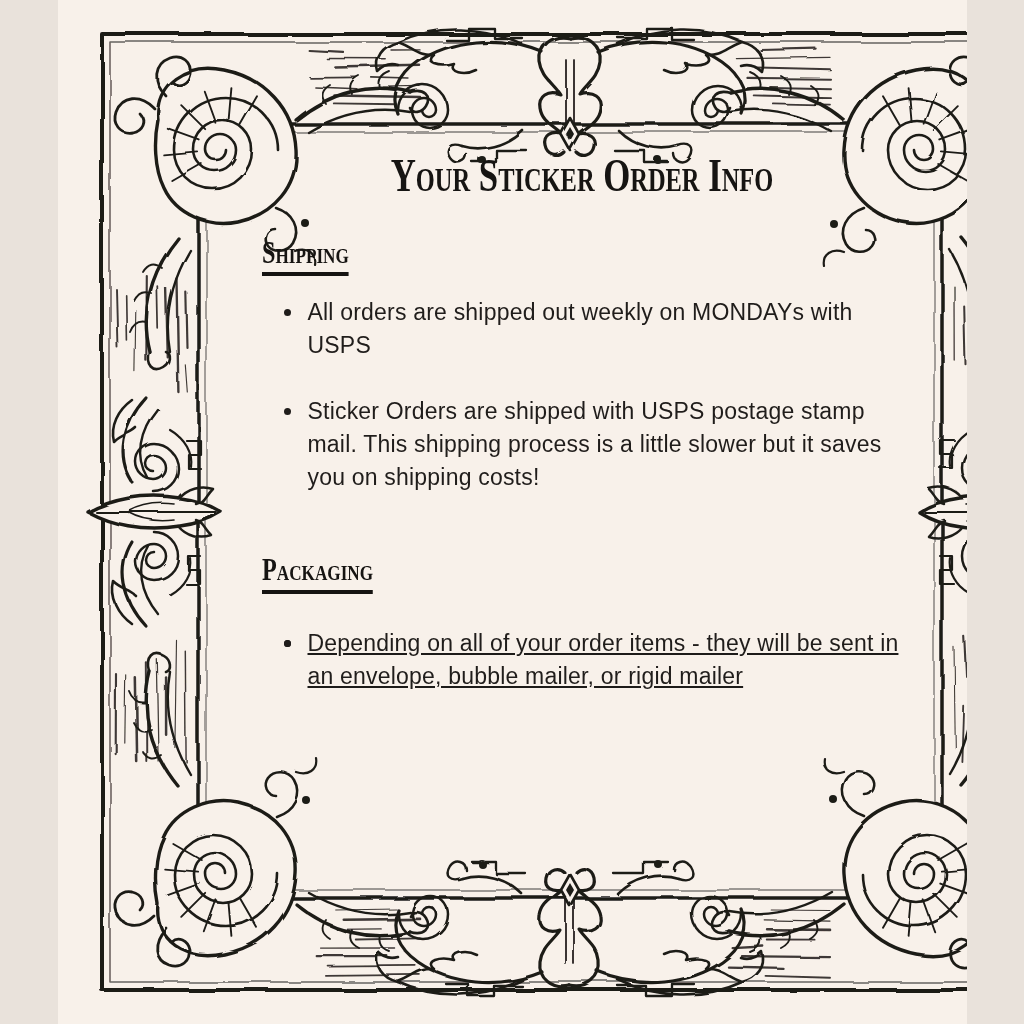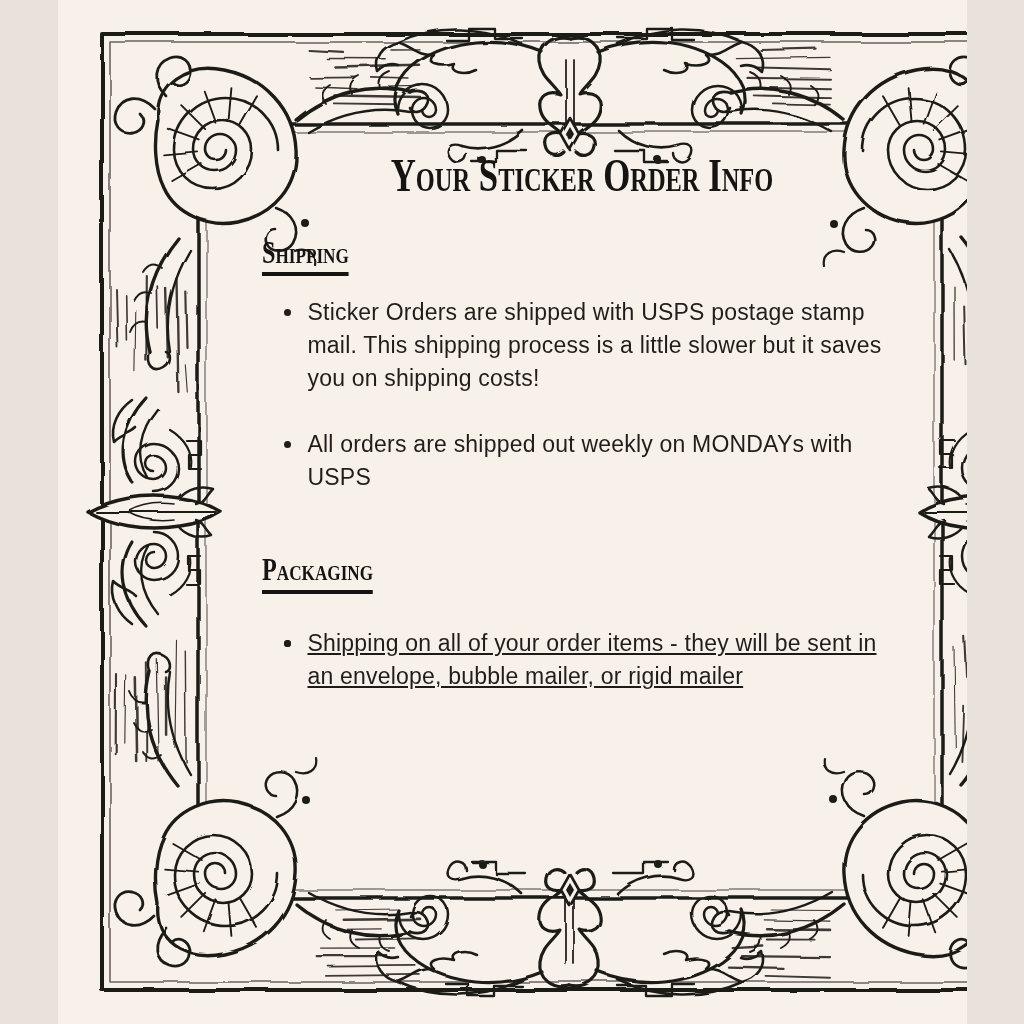--- a/index.html
+++ b/index.html
@@ -237,35 +237,35 @@
   </svg>
 
   <div class="content">
     <h1 class="title">Your Sticker Order Info</h1>
 
     <div class="section">
       <h2 class="sec-heading">Shipping</h2>
       <ul class="bullets">
         <li>
           <span class="dot"></span>
+          <span>All orders are shipped out weekly on MONDAYs with USPS</span>
+        </li>
+        <li>
+          <span class="dot"></span>
           <span>Sticker Orders are shipped with USPS postage stamp mail. This shipping process is a little slower but it saves you on shipping costs!</span>
-        </li>
-        <li>
-          <span class="dot"></span>
-          <span>All orders are shipped out weekly on MONDAYs with USPS</span>
         </li>
       </ul>
     </div>
 
     <div class="section">
       <h2 class="sec-heading">Packaging</h2>
       <ul class="bullets">
         <li>
           <span class="dot"></span>
         </li>
         <li>
           <span class="dot"></span>
-          <span>Shipping on all of your order items - they will be sent in an envelope, bubble mailer, or rigid mailer</span>
+          <span>Depending on all of your order items - they will be sent in an envelope, bubble mailer, or rigid mailer</span>
         </li>
       </ul>
     </div>
   </div>
 </div>
 
 </body></html>

